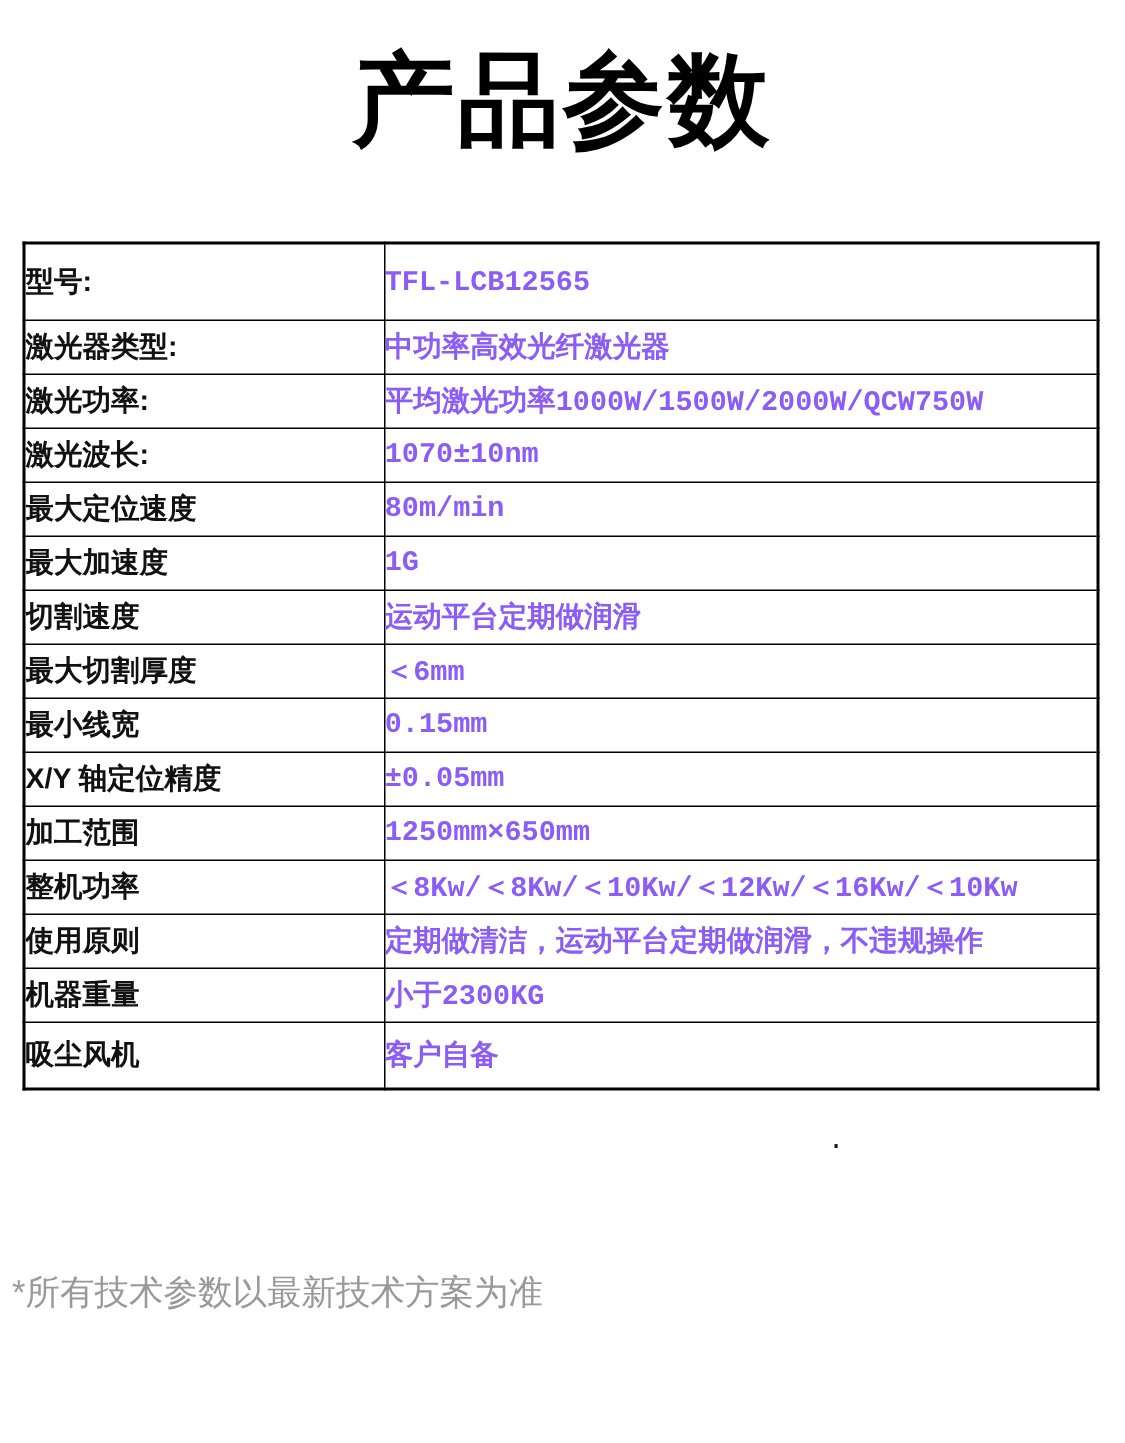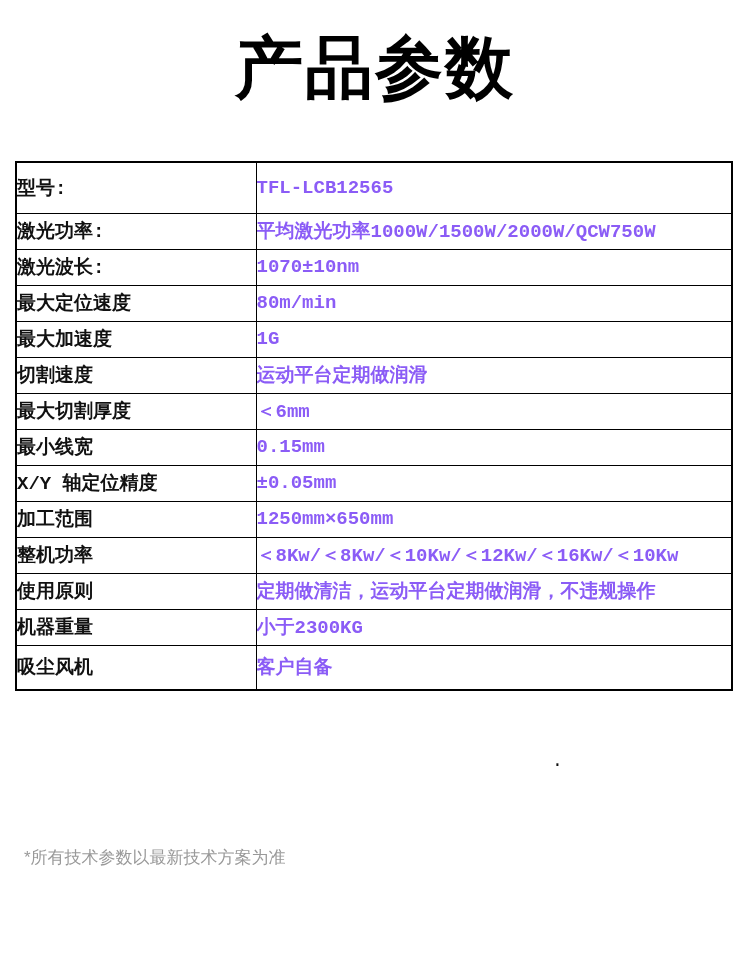--- a/index.html
+++ b/index.html
@@ -38,21 +38,20 @@
     table-layout: fixed;
     border: 2px solid #000000;
   }
   table.spec td {
     border: 1px solid #000000;
     vertical-align: middle;
     box-sizing: border-box;
     padding: 0;
     overflow: hidden;
     white-space: nowrap;
-    font-family: Liberation Mono, monospace;
   }
   table.spec tr { height: 36px; }
   table.spec tr:first-child { height: 51px; }
   table.spec tr:last-child  { height: 45px; }
   td.label {
     width: 240px;
     padding-left: 28px;
     font-size: 19px;
     font-weight: 600;
     color: #111111;
@@ -68,41 +67,45 @@
   .stray-dot {
     position: absolute;
     left: 552px;
     top: 751px;
     font-size: 18px;
     color: #111111;
     font-family: "Liberation Mono", "DejaVu Sans Mono", monospace;
   }
   .footnote {
     position: absolute;
-    left: 24px;
+    left: 8px;
     top: 846px;
     margin: 0;
-    font-size: 17px;
+    font-size: 23px;
     font-weight: 400;
     color: #999999;
     font-family: "Liberation Sans", "DejaVu Sans", sans-serif;
   }
 </style>
 </head>
 <body>
 
 <div class="page">
 
   <h1 class="title">产品参数</h1>
 
   <table class="spec">
     <tbody>
       <tr>
         <td class="label">型号:</td>
         <td class="value">TFL-LCB12565</td>
+      </tr>
+      <tr>
+        <td class="label">激光器类型:</td>
+        <td class="value">中功率高效光纤激光器</td>
       </tr>
       <tr>
         <td class="label">激光功率:</td>
         <td class="value">平均激光功率1000W/1500W/2000W/QCW750W</td>
       </tr>
       <tr>
         <td class="label">激光波长:</td>
         <td class="value">1070±10nm</td>
       </tr>
       <tr>

